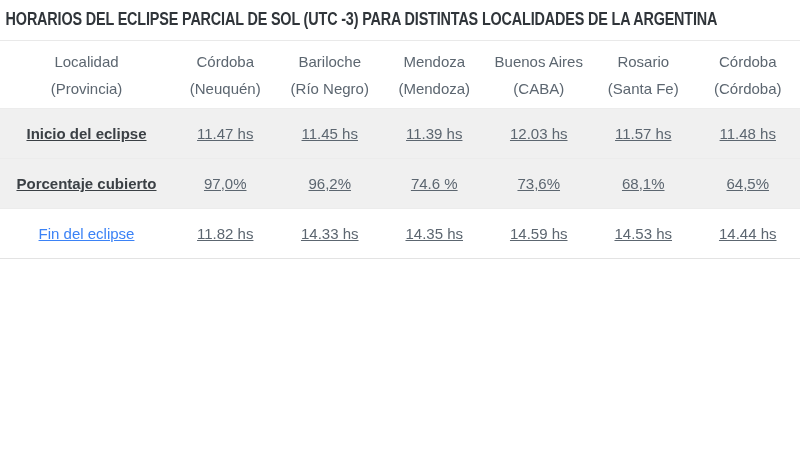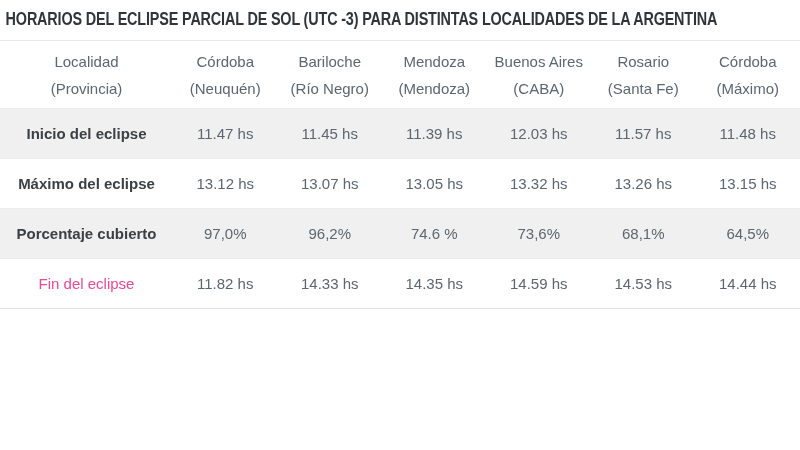--- a/index.html
+++ b/index.html
@@ -58,22 +58,23 @@
     border-top: 1px solid #ececec;
   }
   tbody tr.band { background: #f0f0f0; }
   tbody td {
     font-size: 15px;
     color: #5c6670;
     text-align: center;
     vertical-align: middle;
     padding: 0;
     white-space: nowrap;
+    text-decoration: underline;
   }
-  td.row-label { color: #ec4899; }
+  td.row-label { color: #3b82f6; }
   td.row-label.bold {
     font-weight: bold;
     color: #3b4045;
   }
 </style>
 </head>
 <body>
 
 <div class="page">
 
@@ -110,42 +111,33 @@
         <th>
           <span class="line">Buenos Aires</span>
           <span class="line">(CABA)</span>
         </th>
         <th>
           <span class="line">Rosario</span>
           <span class="line">(Santa Fe)</span>
         </th>
         <th>
           <span class="line">Córdoba</span>
-          <span class="line">(Máximo)</span>
+          <span class="line">(Córdoba)</span>
         </th>
       </tr>
     </thead>
     <tbody>
       <tr class="band">
         <td class="row-label bold">Inicio del eclipse</td>
         <td>11.47 hs</td>
         <td>11.45 hs</td>
         <td>11.39 hs</td>
         <td>12.03 hs</td>
         <td>11.57 hs</td>
         <td>11.48 hs</td>
-      </tr>
-      <tr>
-        <td class="row-label bold">Máximo del eclipse</td>
-        <td>13.12 hs</td>
-        <td>13.07 hs</td>
-        <td>13.05 hs</td>
-        <td>13.32 hs</td>
-        <td>13.26 hs</td>
-        <td>13.15 hs</td>
       </tr>
       <tr class="band">
         <td class="row-label bold">Porcentaje cubierto</td>
         <td>97,0%</td>
         <td>96,2%</td>
         <td>74.6 %</td>
         <td>73,6%</td>
         <td>68,1%</td>
         <td>64,5%</td>
       </tr>

